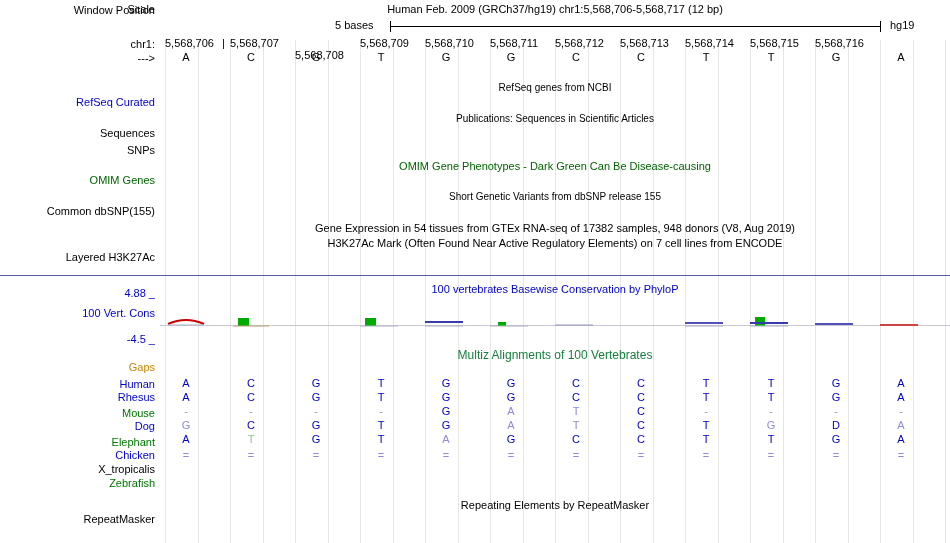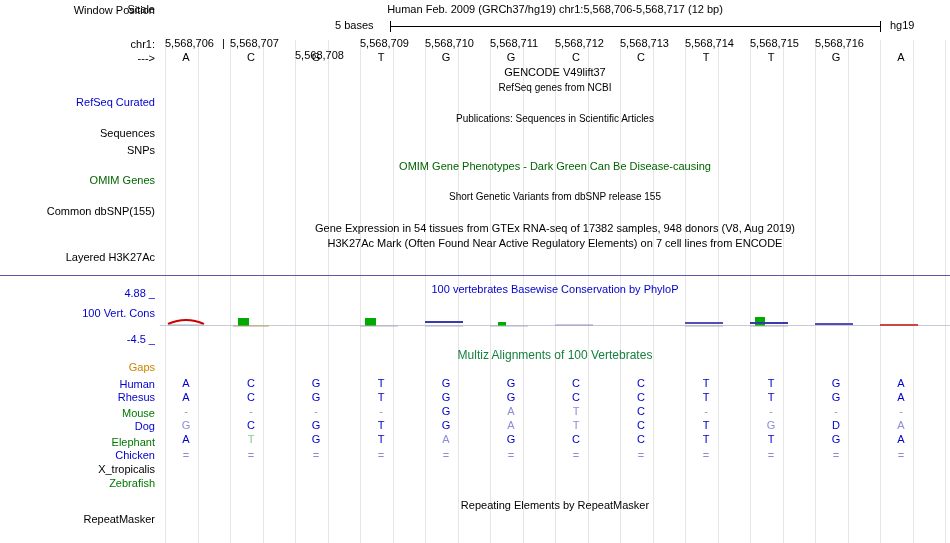--- a/index.html
+++ b/index.html
@@ -203,21 +203,20 @@
       <div class="base" style="left:276px;">G</div>
       <div class="base" style="left:341px;">G</div>
       <div class="base" style="left:406px;">C</div>
       <div class="base" style="left:471px;">C</div>
       <div class="base" style="left:536px;">T</div>
       <div class="base" style="left:601px;">T</div>
       <div class="base" style="left:666px;">G</div>
       <div class="base" style="left:731px;">A</div>
     </div>
 
-    <div class="centertext" style="top:66px;">GENCODE V49lift37</div>
     <div class="centertext small" style="top:82px;">RefSeq genes from NCBI</div>
     <div class="centertext dkgreen" style="top:160px;">OMIM Gene Phenotypes - Dark Green Can Be Disease-causing</div>
     <div class="centertext small" style="top:113px;">Publications: Sequences in Scientific Articles</div>
     <div class="centertext small" style="top:191px;">Short Genetic Variants from dbSNP release 155</div>
     <div class="centertext" style="top:222px;">Gene Expression in 54 tissues from GTEx RNA-seq of 17382 samples, 948 donors (V8, Aug 2019)</div>
     <div class="centertext" style="top:237px;">H3K27Ac Mark (Often Found Near Active Regulatory Elements) on 7 cell lines from ENCODE</div>
 
     <div style="position:absolute;left:-160px;top:275px;width:950px;height:1px;background:#5b57a8;"></div>
 
     <div class="centertext blue" style="top:283px;">100 vertebrates Basewise Conservation by PhyloP</div>

